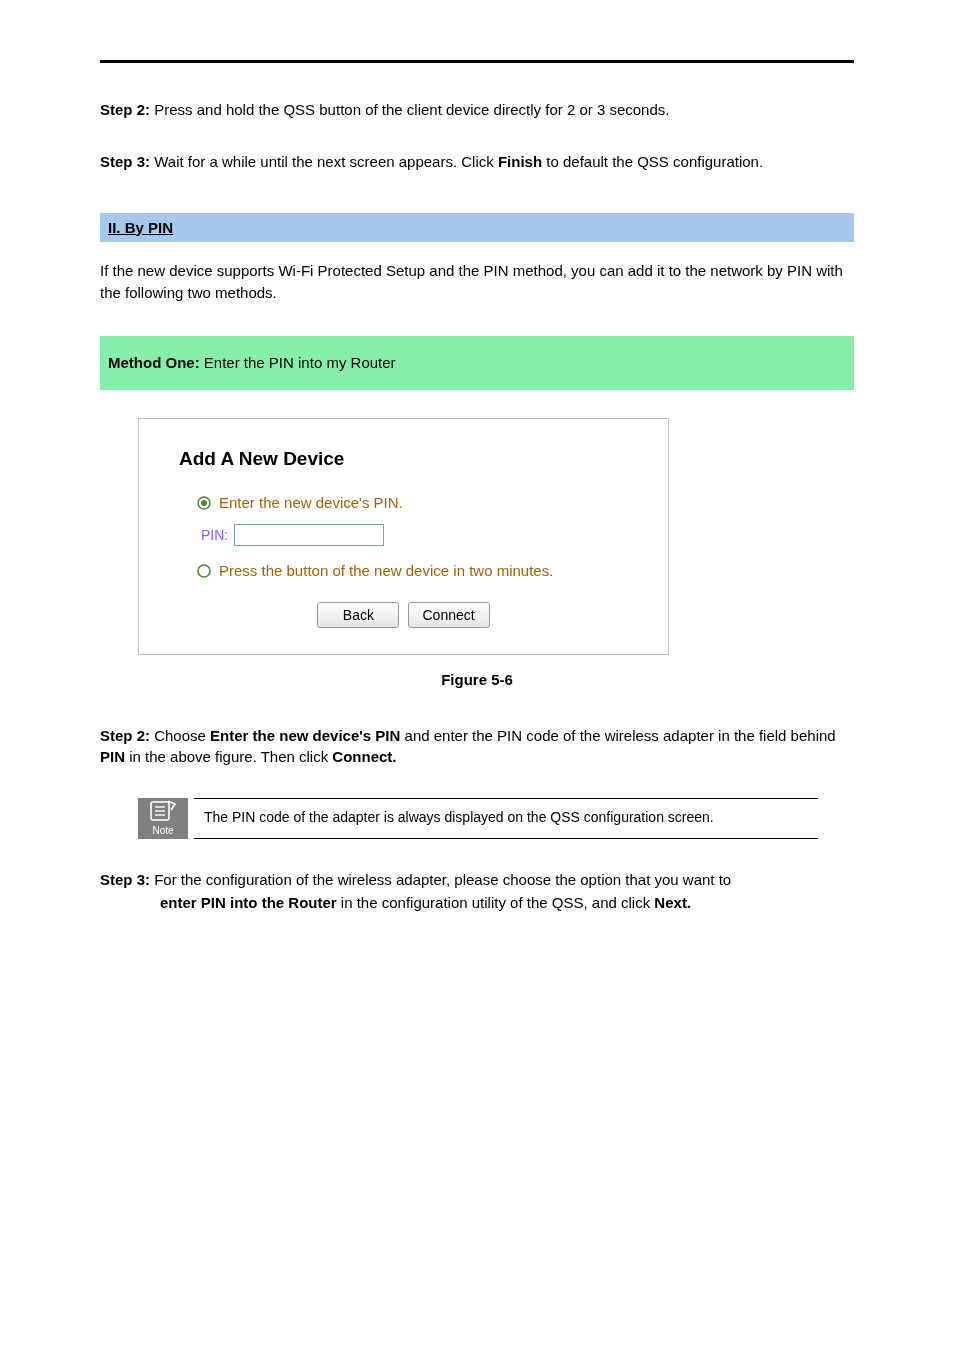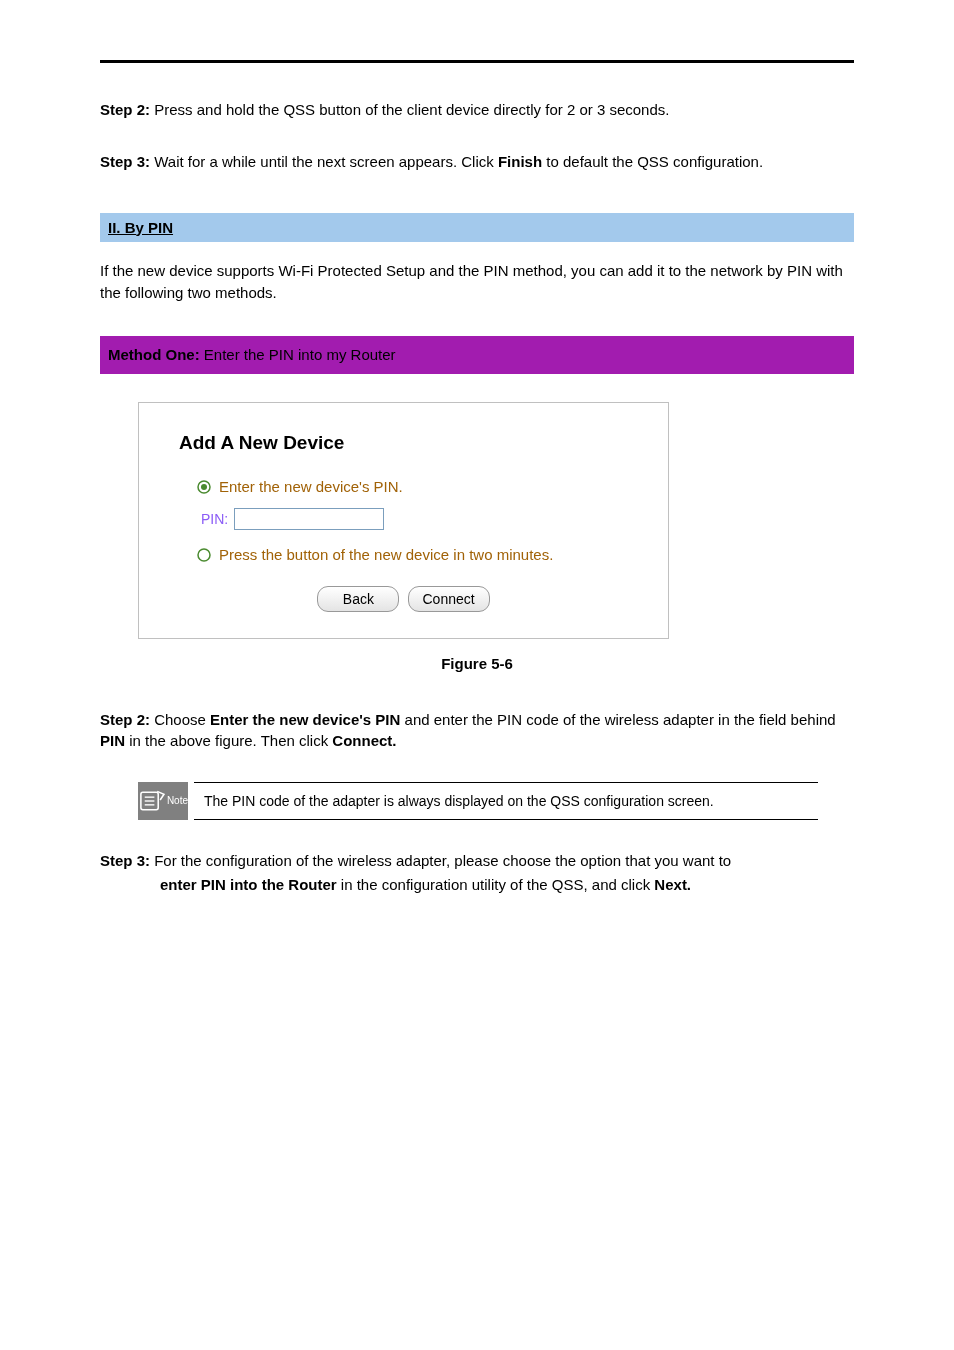--- a/index.html
+++ b/index.html
@@ -30,22 +30,22 @@
   .bold { font-weight: bold; }
   .heading-bar {
     background: #a3c9ec;
     padding: 4px 8px;
     font-weight: bold;
     margin-top: 30px;
     margin-bottom: 18px;
     text-decoration: underline;
   }
   .sub-bar {
-    background: #a21caf;
-    padding: 8px 8px;
+    background: #86efac;
+    padding: 16px 8px;
     font-weight: bold;
     margin-top: 32px;
     margin-bottom: 16px;
   }
   .figure-wrap {
     margin: 28px 0 10px 38px;
     border: 1px solid #c0c0c0;
     padding: 26px 40px 26px 40px;
     width: 531px;
   }
@@ -88,40 +88,40 @@
     text-align: center;
     margin-top: 20px;
   }
   .ui-btn {
     display: inline-block;
     min-width: 82px;
     padding: 2px 12px;
     font-size: 14px;
     text-align: center;
     border: 1px solid #999;
-    border-radius: 11px;
+    border-radius: 3px;
     background: linear-gradient(#ffffff, #e4e4e4);
     margin: 0 2px;
   }
   .figure-caption {
     text-align: center;
     margin: 14px 0 34px 0;
     font-weight: bold;
   }
   .note-block {
     display: flex;
     align-items: stretch;
     margin: 16px 0 30px 38px;
     width: 680px;
   }
   .note-icon {
     width: 50px;
     flex: 0 0 50px;
     display: flex;
-    flex-direction: row;
+    flex-direction: column;
     align-items: center;
     justify-content: center;
     background: #808080;
     color: #fff;
     font-size: 10px;
   }
   .note-body {
     flex: 1;
     border-top: 1px solid #000;
     border-bottom: 1px solid #000;

